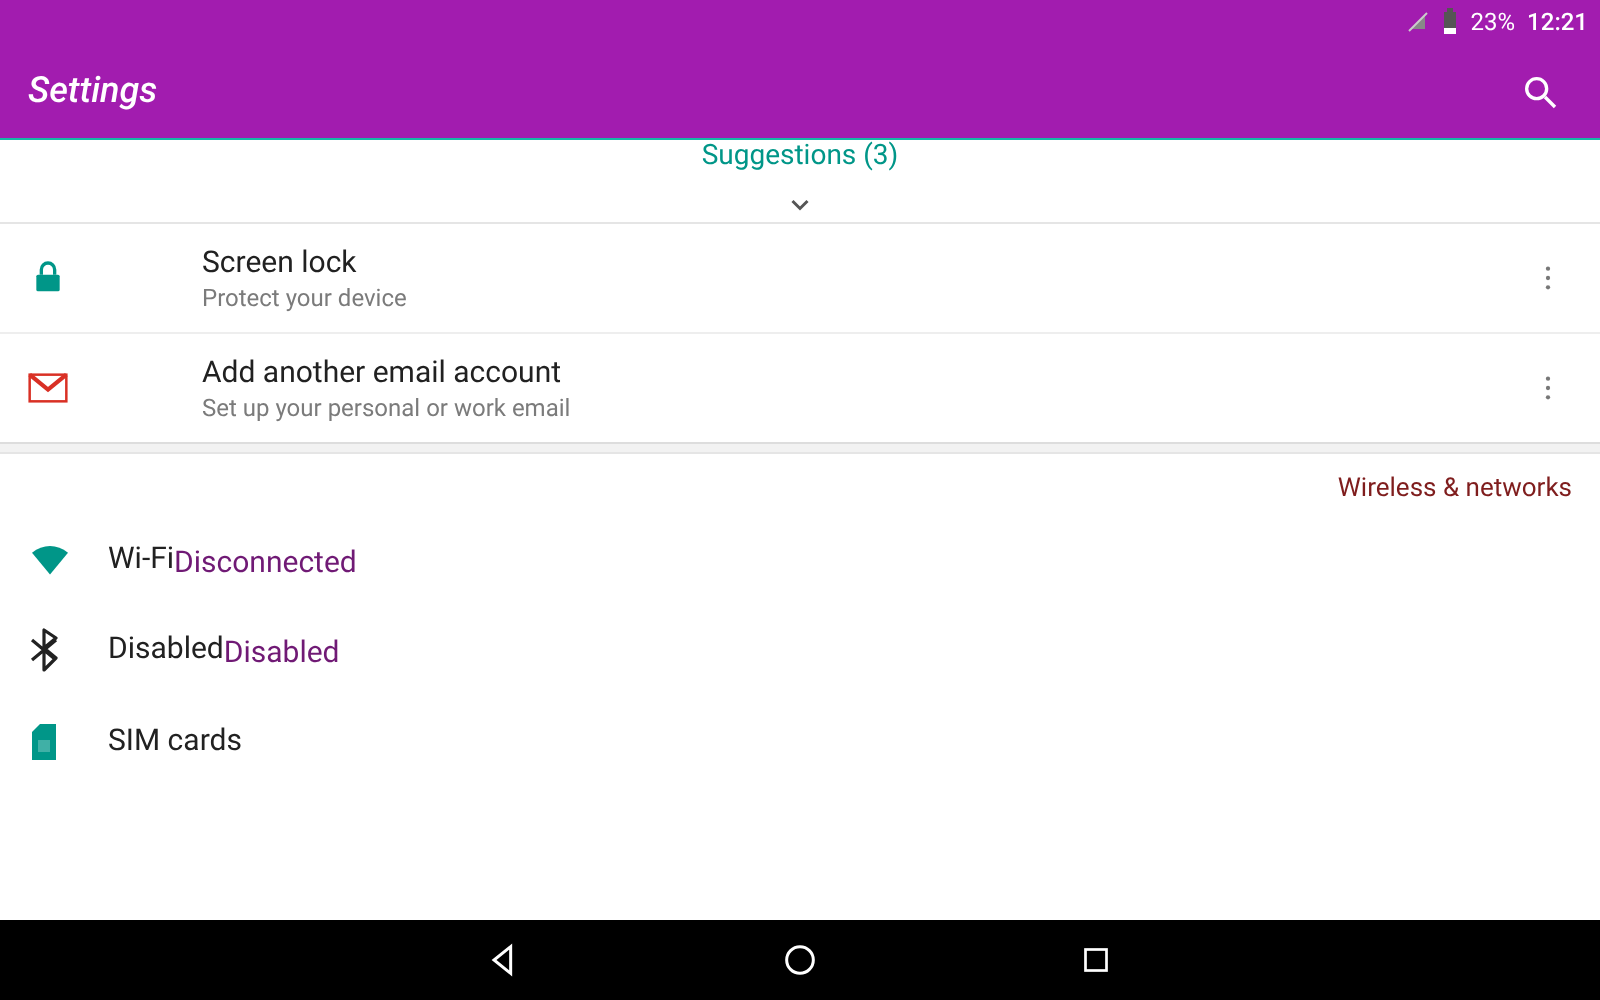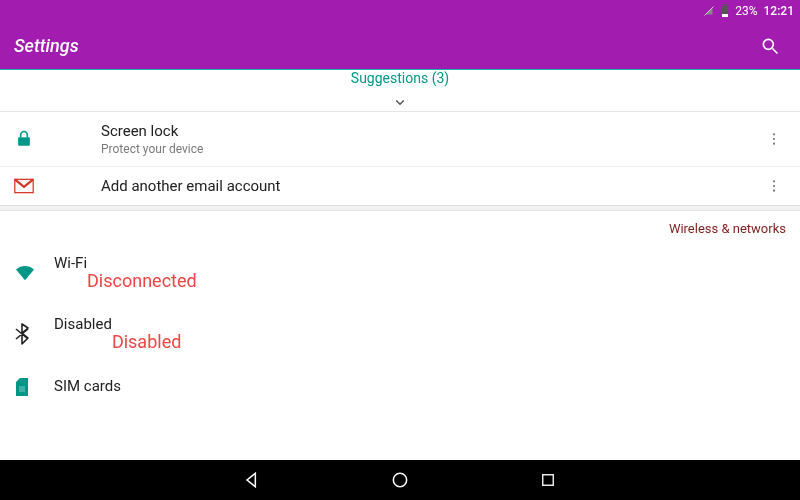--- a/index.html
+++ b/index.html
@@ -20,21 +20,21 @@
   .row .texts { flex: 1; display: flex; flex-direction: column; }
   .row .title { font-size: 15px; color: #212121; }
   .row .sub { font-size: 12px; color: #7b7b7b; margin-top: 2px; }
   .row .overflow { width: 24px; display: flex; justify-content: center; align-items: center; cursor: pointer; }
   .section-divider { height: 6px; background: #f2f2f2; border-top: 1px solid #ddd; border-bottom: 1px solid #e5e5e5; }
   .section-label { font-size: 13px; color: #7f1d1d; padding: 10px 14px 6px; text-align: right; }
   .setting-row { display: flex; align-items: center; padding: 12px 14px; cursor: pointer; }
   .setting-row .left-icon { width: 40px; display: flex; justify-content: flex-start; align-items: center; }
   .setting-row .texts { flex: 1; display: flex; flex-direction: row; }
   .setting-row .title { font-size: 15px; color: #212121; }
-  .setting-row .sub { font-size: 18px; color: #ef4444; margin-top: 16px; }
+  .setting-row .sub { font-size: 15px; color: #701a75; margin-top: 2px; }
   .navbar { height: 40px; background: #000; display: flex; align-items: center; justify-content: center; gap: 120px; }
   .navbtn { width: 28px; height: 28px; display: flex; align-items: center; justify-content: center; cursor: pointer; }
   svg { display: block; }
 </style>
 </head>
 <body>
 
 <div class="statusbar">
   <span class="icon">
     <svg width="12" height="12" viewBox="0 0 24 24">
@@ -102,20 +102,21 @@
     <div class="left-icon">
       <span>
         <svg width="20" height="16" viewBox="0 0 24 18">
             <rect x="1" y="1" width="22" height="16" fill="#fff" stroke="#d93025" stroke-width="1.5"></rect>
             <path d="M1 1l11 9L23 1" stroke="#d93025" stroke-width="2.5" fill="none"></path>
           </svg>
       </span>
     </div>
     <div class="texts">
       <span class="title">Add another email account</span>
+      <span class="sub">Set up your personal or work email</span>
     </div>
     <div class="overflow">
       <svg width="16" height="16" viewBox="0 0 24 24">
           <circle cx="12" cy="5" r="1.6" fill="#777"></circle>
           <circle cx="12" cy="12" r="1.6" fill="#777"></circle>
           <circle cx="12" cy="19" r="1.6" fill="#777"></circle>
         </svg>
     </div>
   </div>
 

